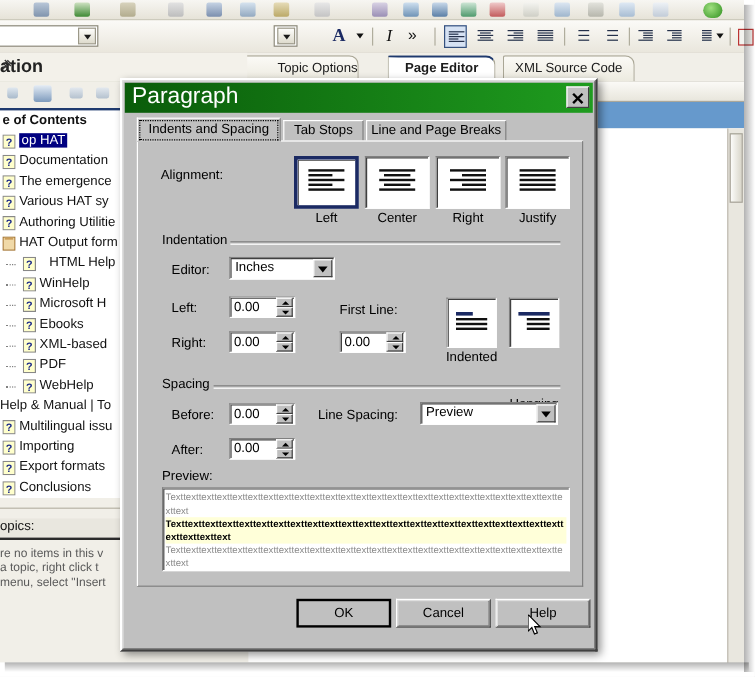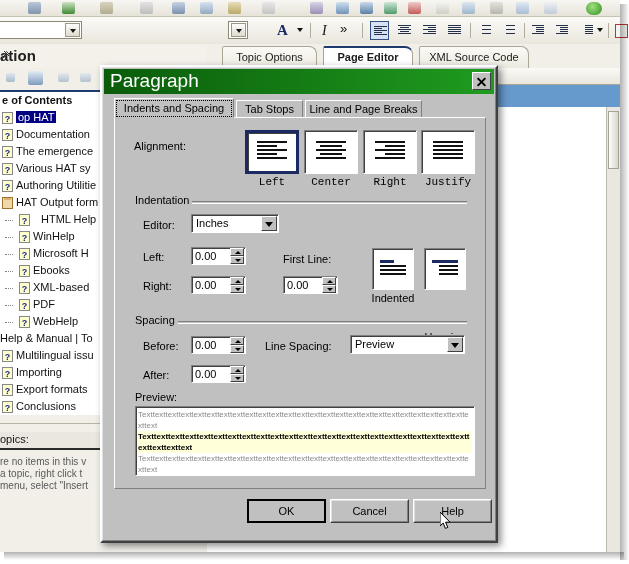--- a/index.html
+++ b/index.html
@@ -312,21 +312,21 @@
         </span>
         <span style="position:absolute;right:1px;top:7px;border-left:3px solid transparent;border-right:3px solid transparent;border-top:4px solid #111;"></span>
       </div>
       <span class="sep" style="left:608px;"></span>
       <div class="tbtn" style="left:612px;">
         <span style="position:absolute;left:3px;top:3px;width:11px;height:12px;border:1px solid #b33;background:#f3f3ef;"></span>
       </div>
     </div>
 
     <div class="tabstrip">
-      <div class="utab" style="left:222px;width:95px;">
+      <div class="utab" style="left:204px;width:95px;text-align:right;">
         <span>Topic Options</span>
       </div>
       <div class="utab active" style="left:323px;width:90px;">
         <span>Page Editor</span>
       </div>
       <div class="utab" style="left:419px;width:110px;">
         <span>XML Source Code</span>
       </div>
     </div>
 
@@ -544,21 +544,21 @@
         <span>Tab Stops</span>
       </div>
       <div class="dtab" style="left:191px;width:117px;">
         <span>Line and Page Breaks</span>
       </div>
     </div>
 
     <div class="tabbody">
 
       <span class="lbl" style="left:19px;top:22px;">Alignment:</span>
-      <div style="position:absolute;left:130px;top:12px;width:230px;height:58px;font-family:Liberation Mono, monospace;">
+      <div style="position:absolute;left:130px;top:12px;width:230px;height:58px;">
         <div class="abox sel" style="left:0;">
           <span class="ag">
             <i style="width:30px;"></i>
               <i style="width:20px;"></i>
               <i style="width:30px;"></i>
               <i style="width:20px;"></i>
               <i style="width:30px;"></i>
           </span>
         </div>
         <span class="acap" style="left:0;top:46px;">Left</span>

